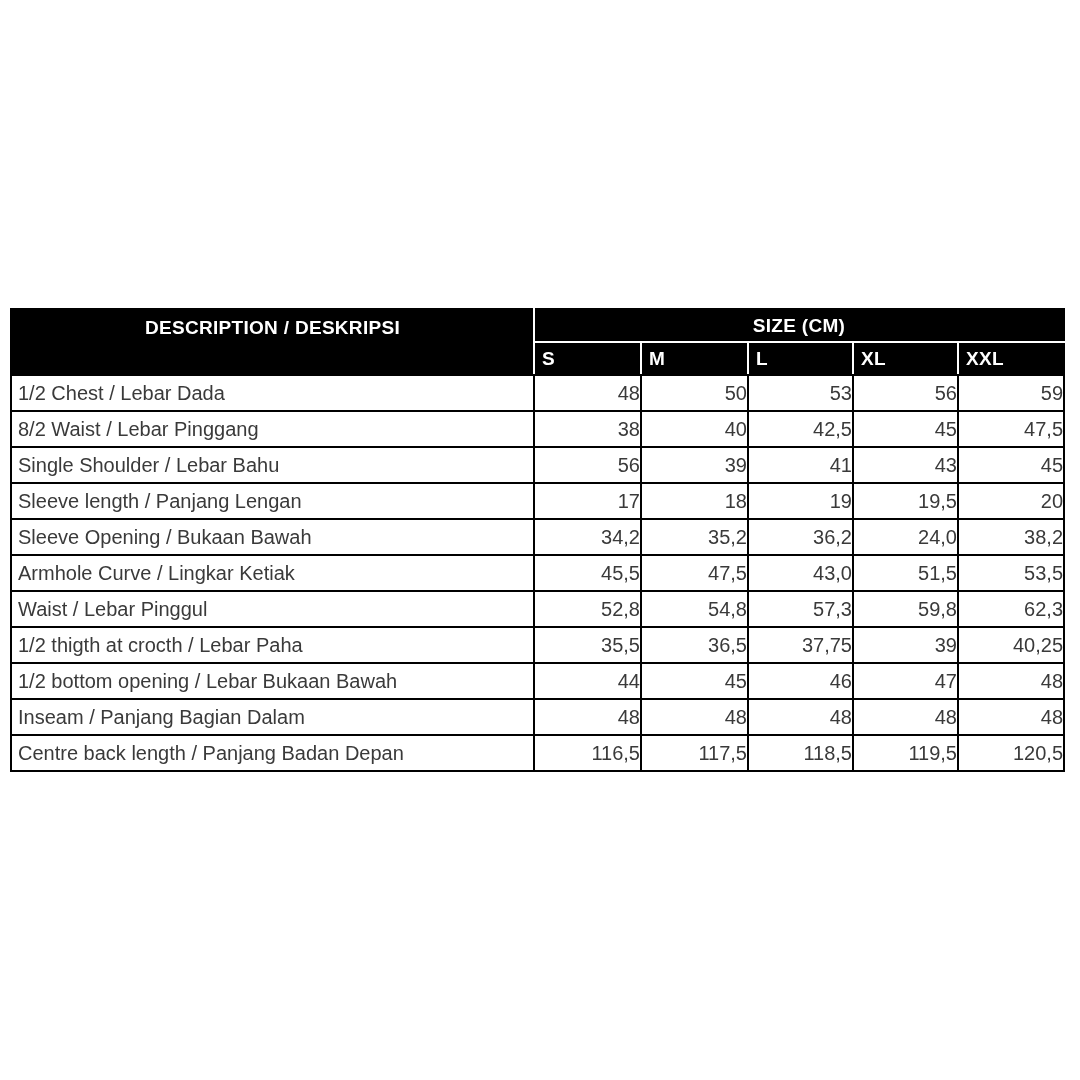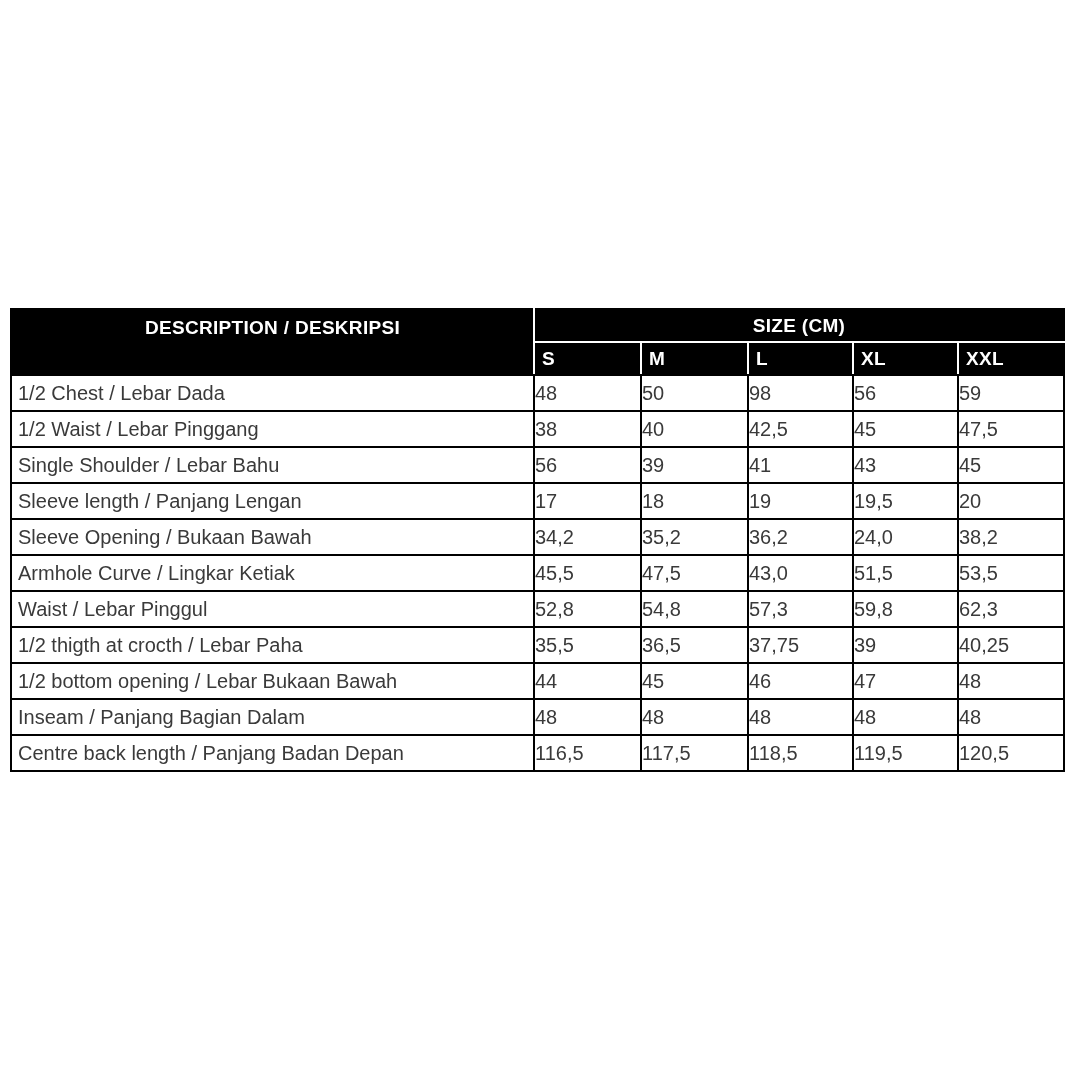--- a/index.html
+++ b/index.html
@@ -65,21 +65,21 @@
   .size-chart tbody tr { height: 36px; }
   .size-chart td {
     font-size: 20px;
     color: var(--cell-text);
     vertical-align: middle;
   }
   td.label {
     text-align: left;
     padding-left: 6px;
   }
-  td.val { text-align: left; }
+  td.val { text-align: right; }
 </style>
 </head>
 <body>
 
 <div class="canvas">
   <table class="size-chart">
     <colgroup>
       <col style="width:523px">
       <col style="width:107px">
       <col style="width:107px">
@@ -98,26 +98,26 @@
         <th class="size-h inner">L</th>
         <th class="size-h inner">XL</th>
         <th class="size-h">XXL</th>
       </tr>
     </thead>
     <tbody>
       <tr>
         <td class="label">1/2 Chest / Lebar Dada</td>
         <td class="val">48</td>
         <td class="val">50</td>
-        <td class="val">98</td>
+        <td class="val">53</td>
         <td class="val">56</td>
         <td class="val">59</td>
       </tr>
       <tr>
-        <td class="label">1/2 Waist / Lebar Pinggang</td>
+        <td class="label">8/2 Waist / Lebar Pinggang</td>
         <td class="val">38</td>
         <td class="val">40</td>
         <td class="val">42,5</td>
         <td class="val">45</td>
         <td class="val">47,5</td>
       </tr>
       <tr>
         <td class="label">Single Shoulder / Lebar Bahu</td>
         <td class="val">56</td>
         <td class="val">39</td>

